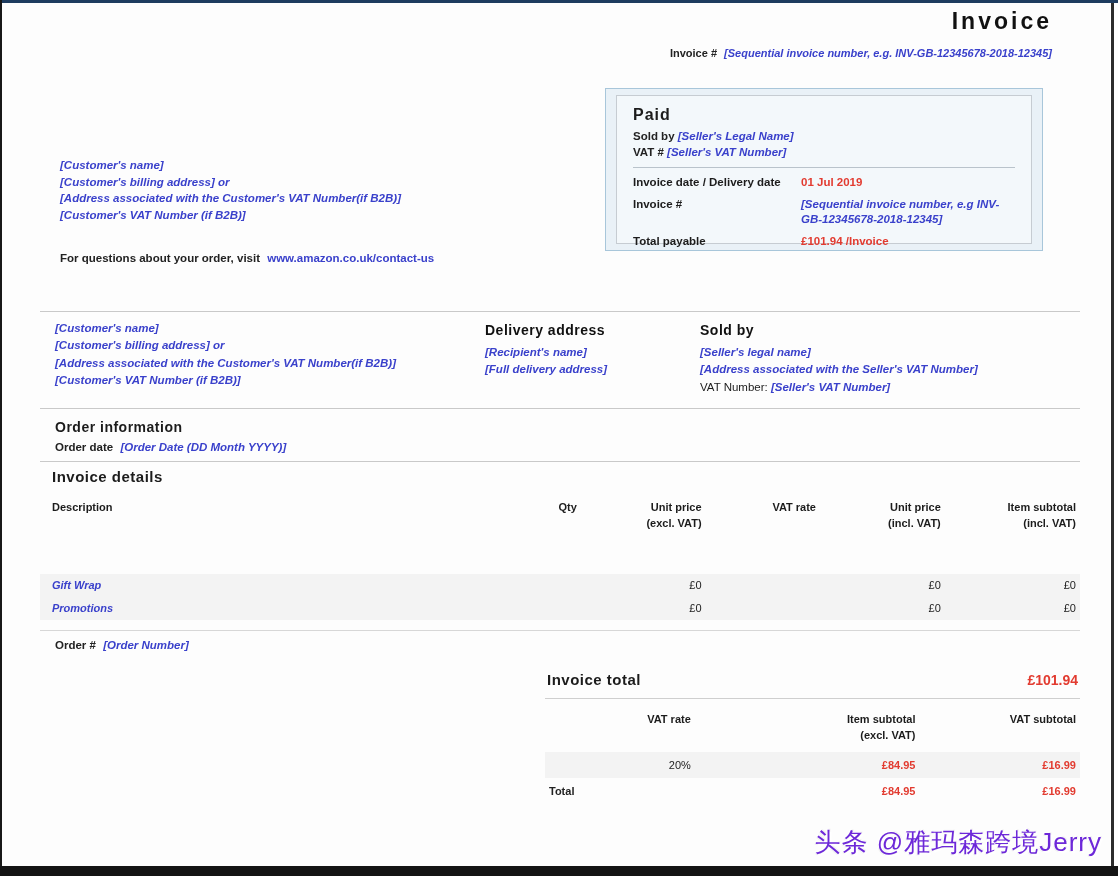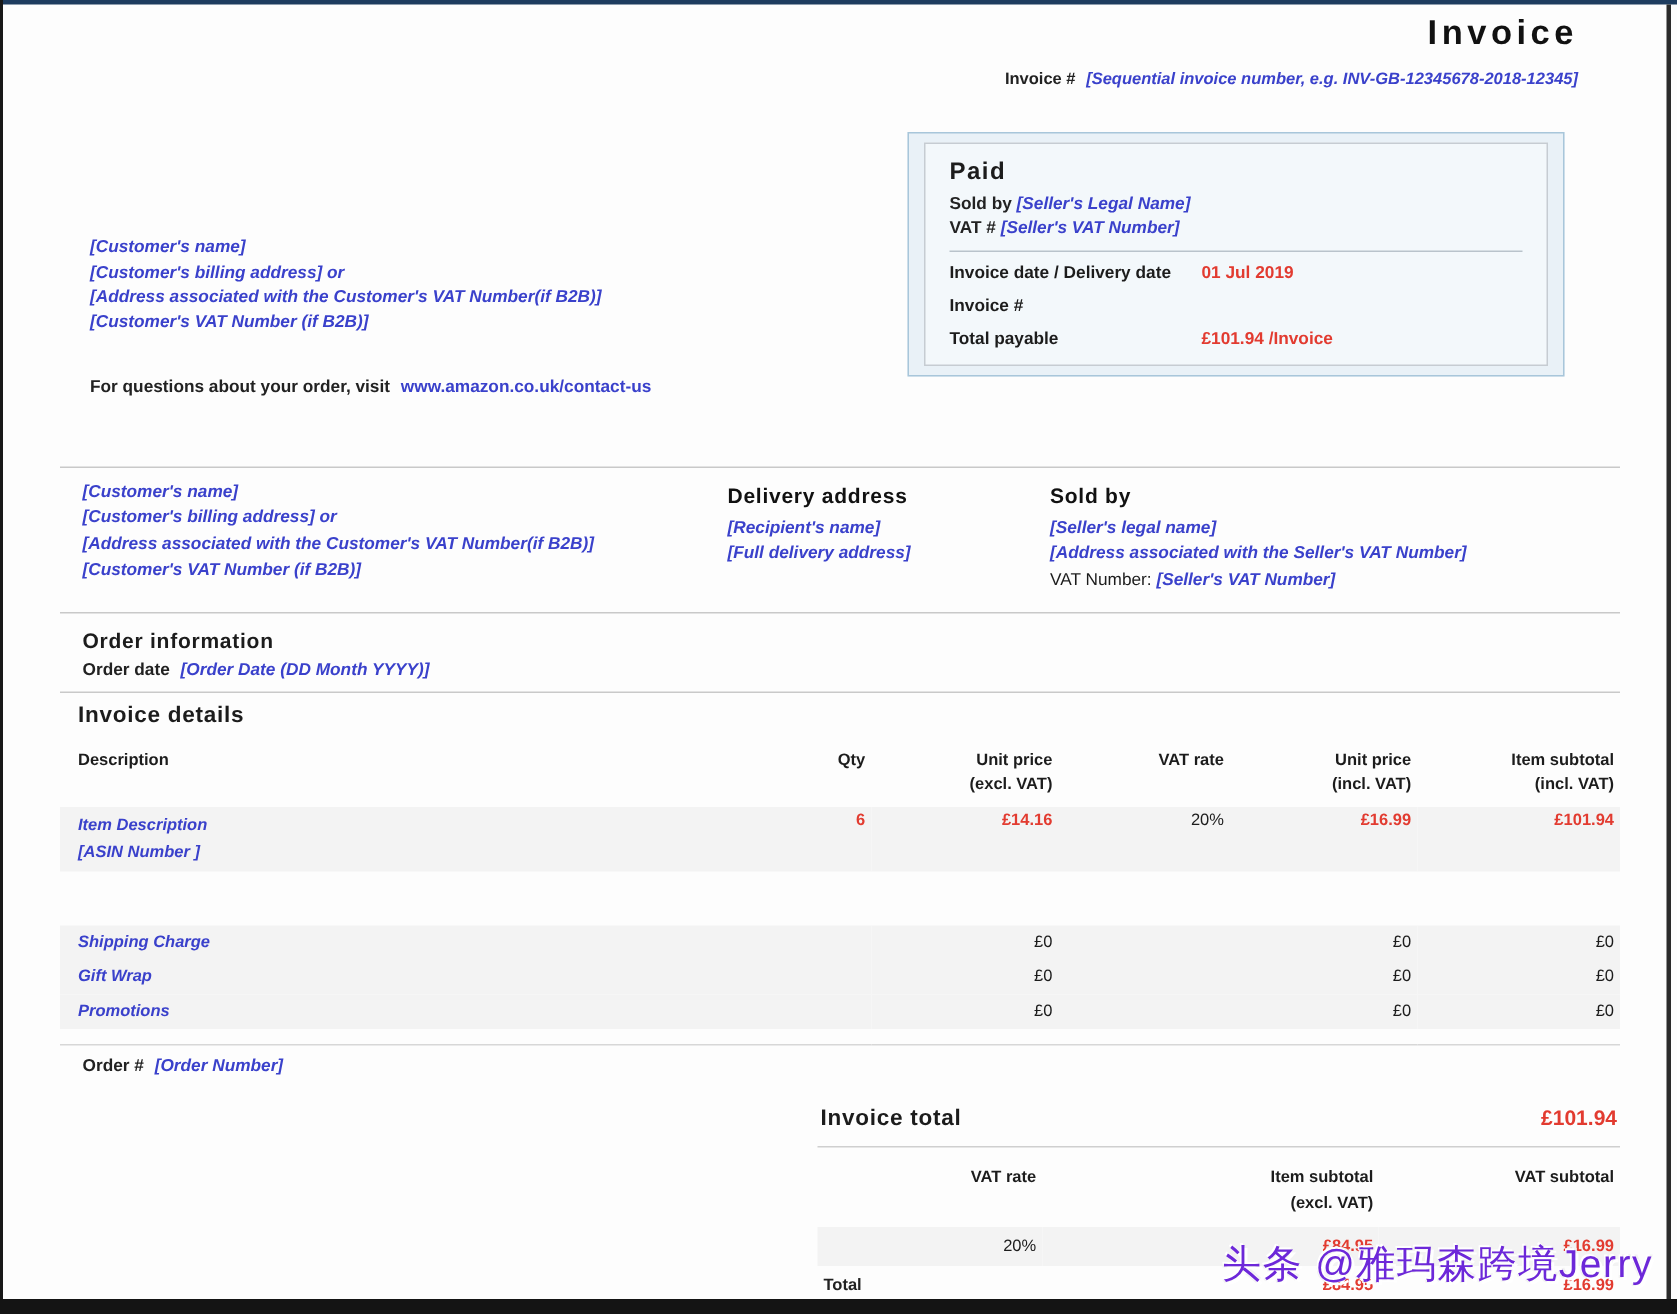--- a/index.html
+++ b/index.html
@@ -100,20 +100,21 @@
       <span class="lbl">VAT #</span>
       <span class="blue">[Seller's VAT Number]</span>
     </div>
     <hr class="paid-sep">
     <div class="pb-row">
       <div class="pb-label">Invoice date / Delivery date</div>
       <div class="pb-value red">01 Jul 2019</div>
     </div>
     <div class="pb-row">
       <div class="pb-label">Invoice #</div>
+      <div class="pb-value blue">[Sequential invoice number, e.g INV-GB-12345678-2018-12345]</div>
     </div>
     <div class="pb-row">
       <div class="pb-label">Total payable</div>
       <div class="pb-value red" style="">£101.94 /Invoice</div>
     </div>
   </div>
 </div>
 
 <div class="customer-block blue">
   <div>[Customer's name]</div>
@@ -183,42 +184,23 @@
         <th class="c">Unit price
 (excl. VAT)</th>
         <th class="c">VAT rate</th>
         <th class="c">Unit price
 (incl. VAT)</th>
         <th class="r">Item subtotal
 (incl. VAT)</th>
       </tr>
     </thead>
     <tbody>
-      <tr class="band item-row">
-        <td class="l desc-cell">
-          <div class="blue">Item Description</div>
-          <div class="blue">[ASIN Number ]</div>
-        </td>
-        <td class="c red">6</td>
-        <td class="c red">£14.16</td>
-        <td class="c">20%</td>
-        <td class="c red">£16.99</td>
-        <td class="r red">£101.94</td>
-      </tr>
       <tr class="spacer-row">
           <td colspan="6"></td>
         </tr>
-      <tr class="band charge-row">
-        <td class="l desc-cell blue">Shipping Charge</td>
-        <td></td>
-        <td class="r">£0</td>
-        <td></td>
-        <td class="r">£0</td>
-        <td class="r">£0</td>
-      </tr>
       <tr class="band charge-row">
         <td class="l desc-cell blue">Gift Wrap</td>
         <td></td>
         <td class="r">£0</td>
         <td></td>
         <td class="r">£0</td>
         <td class="r">£0</td>
       </tr>
       <tr class="band charge-row">
         <td class="l desc-cell blue">Promotions</td>

